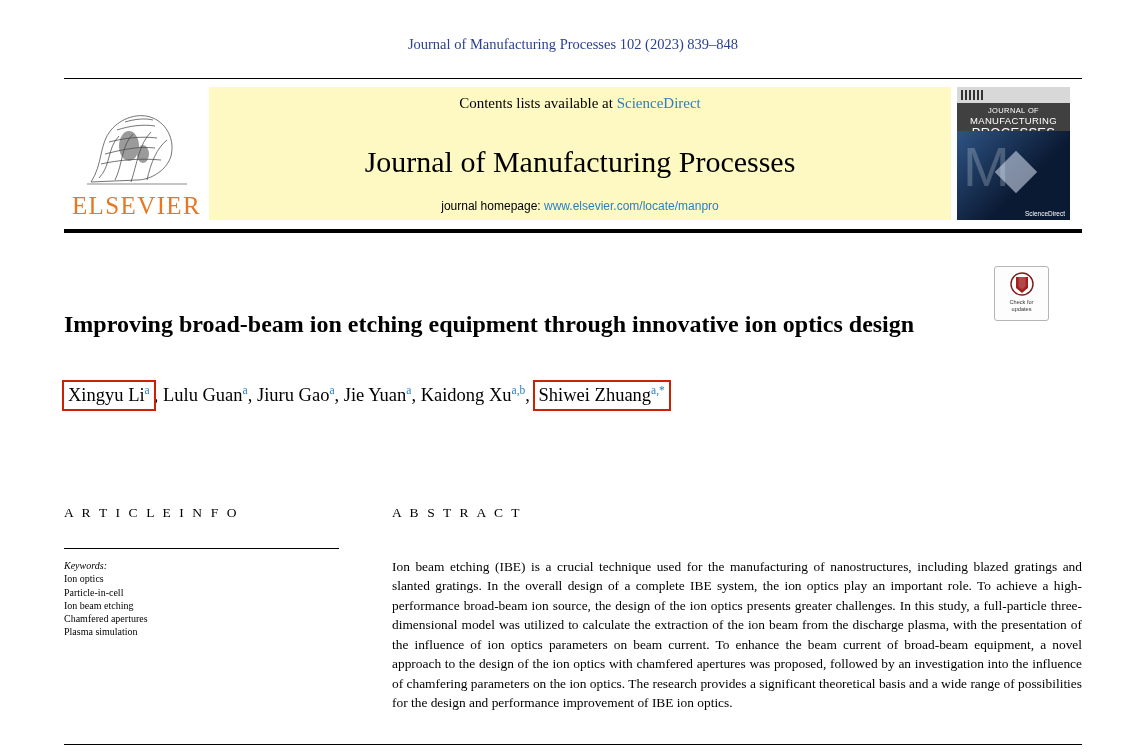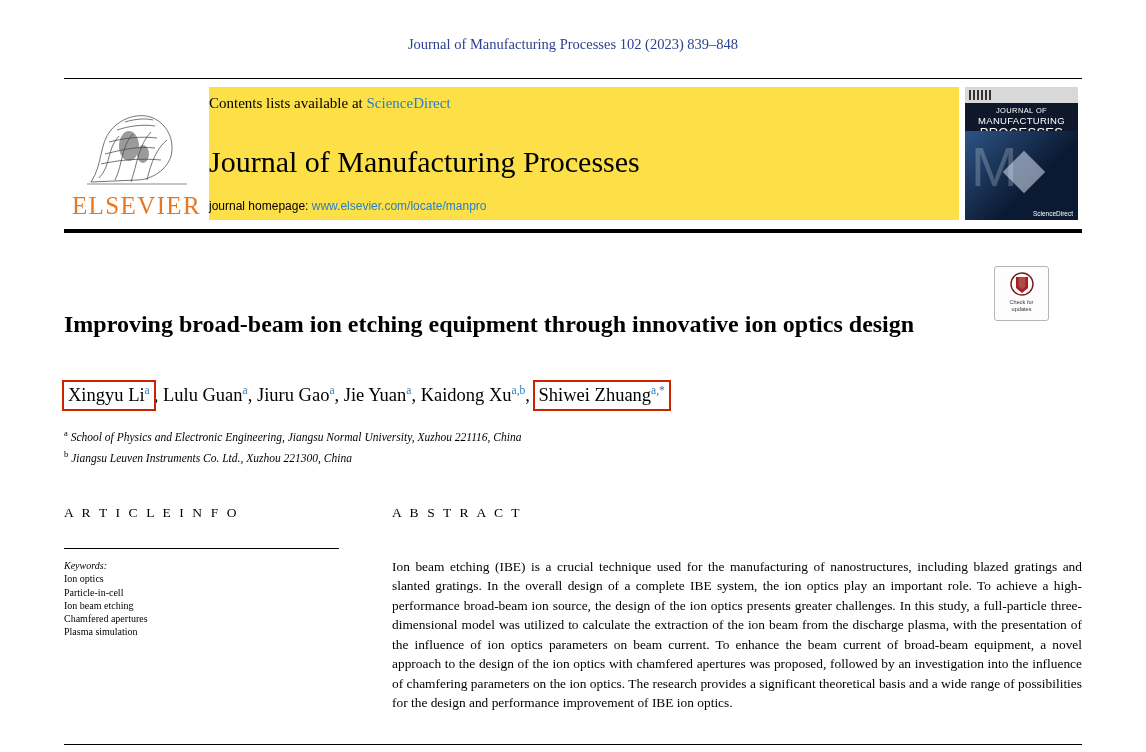--- a/index.html
+++ b/index.html
@@ -61,24 +61,24 @@
   .elsevier-word {
     font-family: "Liberation Serif", serif;
     font-size: 25px;
     letter-spacing: 1.4px;
     color: #e87722;
     font-weight: 400;
     margin-top: 2px;
   }
   .masthead-center {
     flex: 1 1 auto;
-    background: #fde047;
+    background: #fef9c3;
     display: flex;
     flex-direction: column;
-    align-items: flex-start;
+    align-items: center;
     justify-content: center;
     margin: 8px 0 9px 0;
     box-sizing: border-box;
   }
   .contents-line {
     font-size: 15px;
     margin-bottom: 14px;
   }
   .contents-line a { color: #2a7fc1; text-decoration: none; }
   .journal-title {
@@ -88,22 +88,22 @@
     margin-top: 19px;
   }
   .homepage-line {
     font-size: 12px;
     font-family: "Liberation Sans", sans-serif;
   }
   .homepage-line a { color: #2a7fc1; text-decoration: none; }
   .cover-thumb {
     width: 113px;
     flex: 0 0 113px;
-    margin: 8px 4px 9px 6px;
-    background: #0f172a;
+    margin: 8px 12px 9px 6px;
+    background: #404040;
     position: relative;
     overflow: hidden;
   }
   .cover-top-bar {
     position: absolute; top: 0; left: 0; right: 0; height: 16px;
     background: #d8d8d8;
   }
   .cover-top-bar:after {
     content: "";
     position: absolute; left: 4px; top: 3px; width: 22px; height: 10px;
@@ -338,24 +338,20 @@
       <span>updates</span>
     </div>
   </div>
 
   <h1 class="article-title">Improving broad-beam ion etching equipment through innovative ion optics design</h1>
 
   <div class="authors-row">
     <span class="author hl-box"><span>Xingyu Li</span><span class="sup">a</span></span><span>, </span><span class="author"><span>Lulu Guan</span><span class="sup">a</span></span><span>, </span><span class="author"><span>Jiuru Gao</span><span class="sup">a</span></span><span>, </span><span class="author"><span>Jie Yuan</span><span class="sup">a</span></span><span>, </span><span class="author"><span>Kaidong Xu</span><span class="sup">a,b</span></span><span>, </span><span class="author hl-box"><span>Shiwei Zhuang</span><span class="sup">a,*</span></span>
   </div>
 
-  <div class="affils">
-    <div><span class="marker">a</span> <span>School of Physics and Electronic Engineering, Jiangsu Normal University, Xuzhou 221116, China</span></div>
-    <div><span class="marker">b</span> <span>Jiangsu Leuven Instruments Co. Ltd., Xuzhou 221300, China</span></div>
-  </div>
 
   <div class="col-left">
     <div class="sec-head">A R T I C L E  I N F O</div>
     <div class="rule"></div>
     <div class="keywords">
       <div class="kw-title">Keywords:</div>
       <div>Ion optics</div>
       <div>Particle-in-cell</div>
       <div>Ion beam etching</div>
       <div>Chamfered apertures</div>

